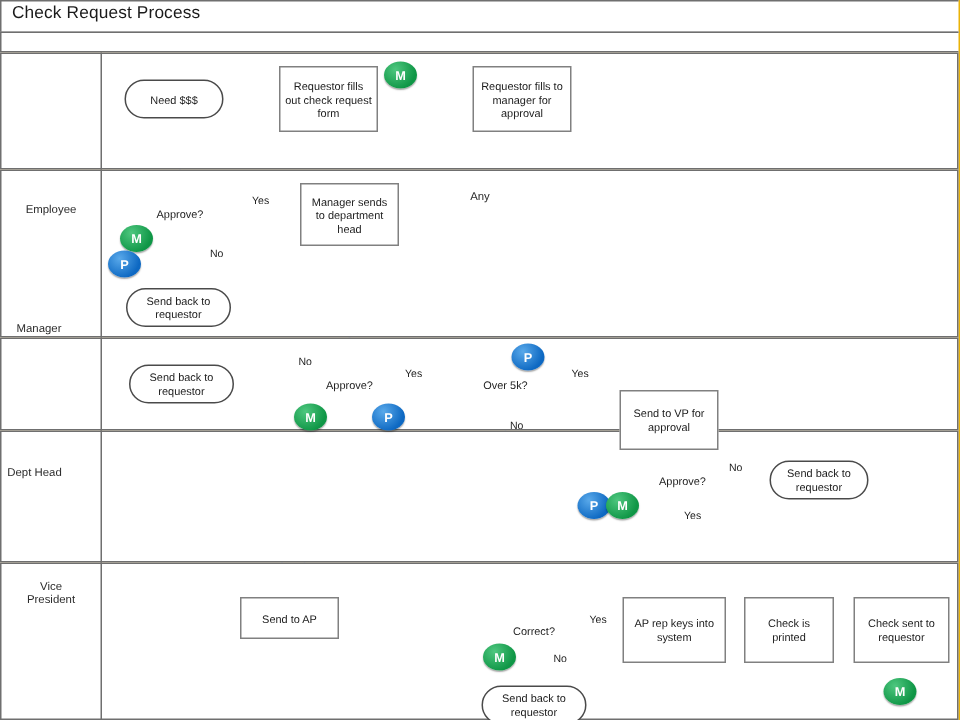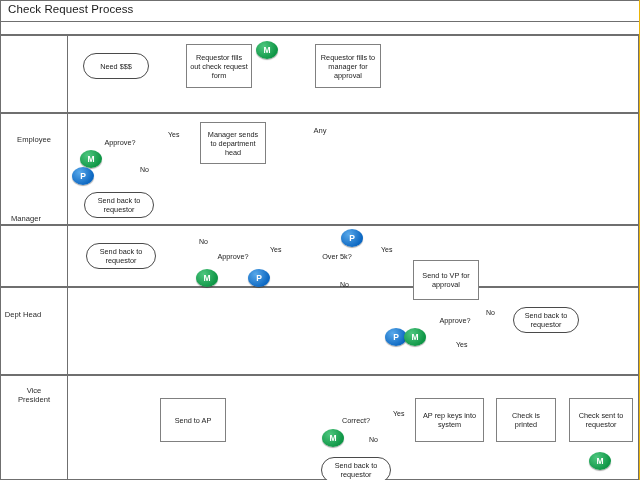--- a/index.html
+++ b/index.html
@@ -298,21 +298,21 @@
   <div class="badge p" style="left:248px;top:269px;width:22px;height:18px;">P</div>
   <div class="badge p" style="left:341px;top:229px;width:22px;height:18px;">P</div>
 
   <div class="dec-label" style="left:427px;top:316px;width:56px;">Approve?</div>
   <div class="node term" style="left:513px;top:307px;width:66px;height:26px;padding:0 3px;">Send back to requestor</div>
   <div class="edge-label" style="left:486px;top:309px;">No</div>
   <div class="edge-label" style="left:456px;top:341px;">Yes</div>
   <div class="badge p" style="left:385px;top:328px;width:22px;height:18px;">P</div>
   <div class="badge m" style="left:404px;top:328px;width:22px;height:18px;">M</div>
 
-  <div class="node proc" style="left:160px;top:398px;width:66px;height:44px;padding:0 3px;">Send to AP</div>
+  <div class="node proc" style="left:160px;top:398px;width:66px;height:28px;padding:0 3px;">Send to AP</div>
   <div class="dec-label" style="left:328px;top:416px;width:56px;">Correct?</div>
   <div class="node proc" style="left:415px;top:398px;width:69px;height:44px;padding:0 3px;">AP rep keys into system</div>
   <div class="node proc" style="left:496px;top:398px;width:60px;height:44px;padding:0 3px;">Check is printed</div>
   <div class="node proc" style="left:569px;top:398px;width:64px;height:44px;padding:0 3px;">Check sent to requestor</div>
   <div class="node term" style="left:321px;top:457px;width:70px;height:26px;padding:0 3px;">Send back to requestor</div>
   <div class="edge-label" style="left:393px;top:410px;">Yes</div>
   <div class="edge-label" style="left:369px;top:436px;">No</div>
   <div class="badge m" style="left:322px;top:429px;width:22px;height:18px;">M</div>
   <div class="badge m" style="left:589px;top:452px;width:22px;height:18px;">M</div>
 

